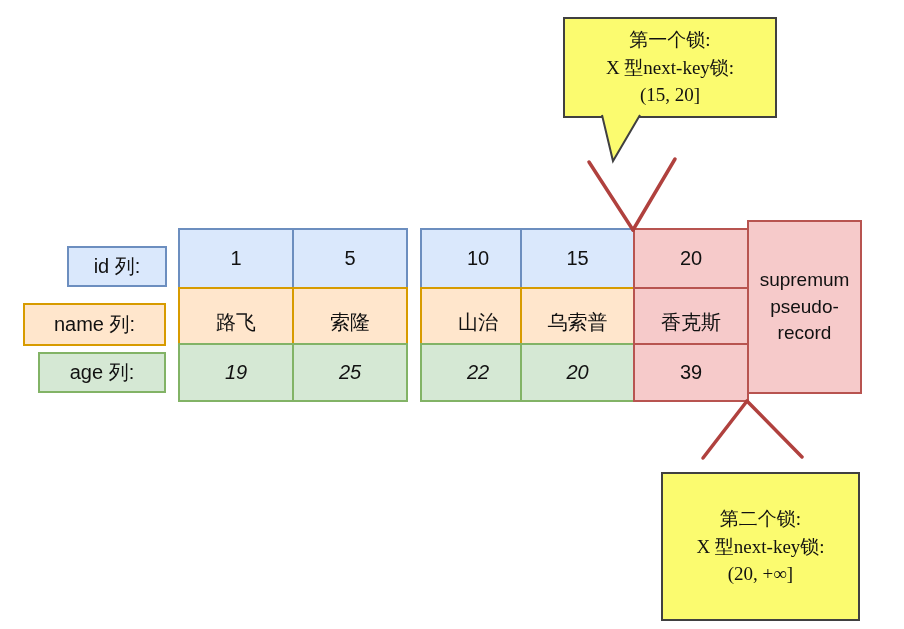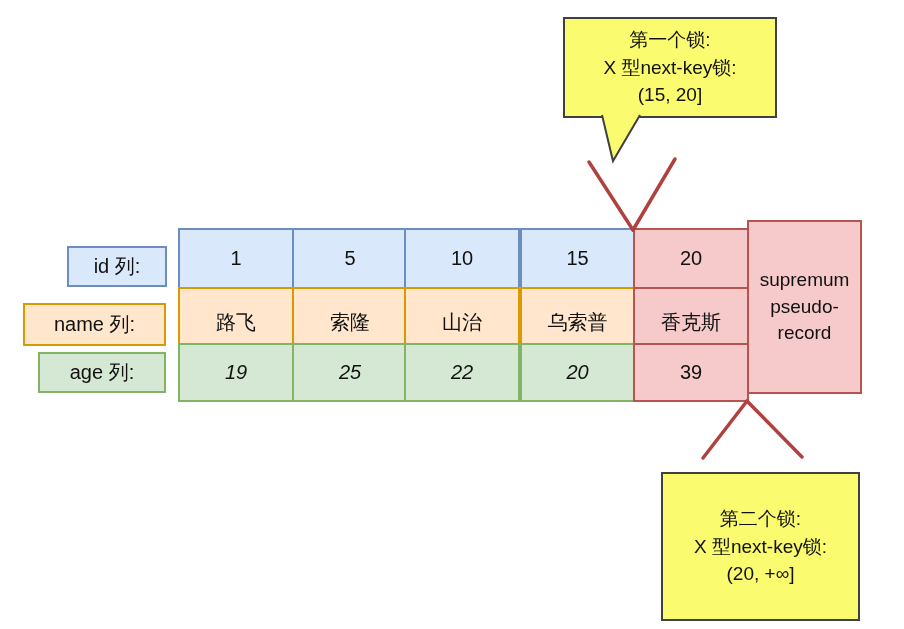--- a/index.html
+++ b/index.html
@@ -24,21 +24,21 @@
   }
   .cell {
     border: 2px solid #999;
     font-size: 20px;
     z-index: 1;
     text-align: center;
   }
   
   .c0 { left: 178px; width: 116px; }
   .c1 { left: 292px; width: 116px; }
-  .c2 { left: 404px; width: 116px; }
+  .c2 { left: 420px; width: 116px; }
   .c3 { left: 520px; width: 115px; }
   .c4 { left: 633px; width: 116px; }
   
   .r0 { top: 228px; height: 61px; }
   .r1 { top: 287px; height: 70px; }
   .r2 { top: 343px; height: 59px; }
 
   .cell-blue   { background: var(--blue_fill);   border-color: var(--blue_border); }
   .cell-orange { background: var(--orange_fill); border-color: var(--orange_border); }
   .cell-green  { background: var(--green_fill);  border-color: var(--green_border); font-style: italic; }
@@ -62,20 +62,21 @@
                 background: var(--green_fill);  border-color: var(--green_border); }
 
   .callout {
     flex-direction: column;
     background: var(--yellow_fill);
     border: 2px solid var(--callout_border);
     font-size: 19px;
     line-height: 1.45;
     z-index: 4;
     text-align: center;
+    font-family: Liberation Serif, serif;
   }
   .callout-top    { left: 563px; top: 17px;  width: 214px; height: 101px; }
   .callout-bottom { left: 661px; top: 472px; width: 199px; height: 149px; }
 
   .overlay {
     position: absolute;
     left: 0; top: 0;
     width: 904px; height: 629px;
     z-index: 5;
     pointer-events: none;

